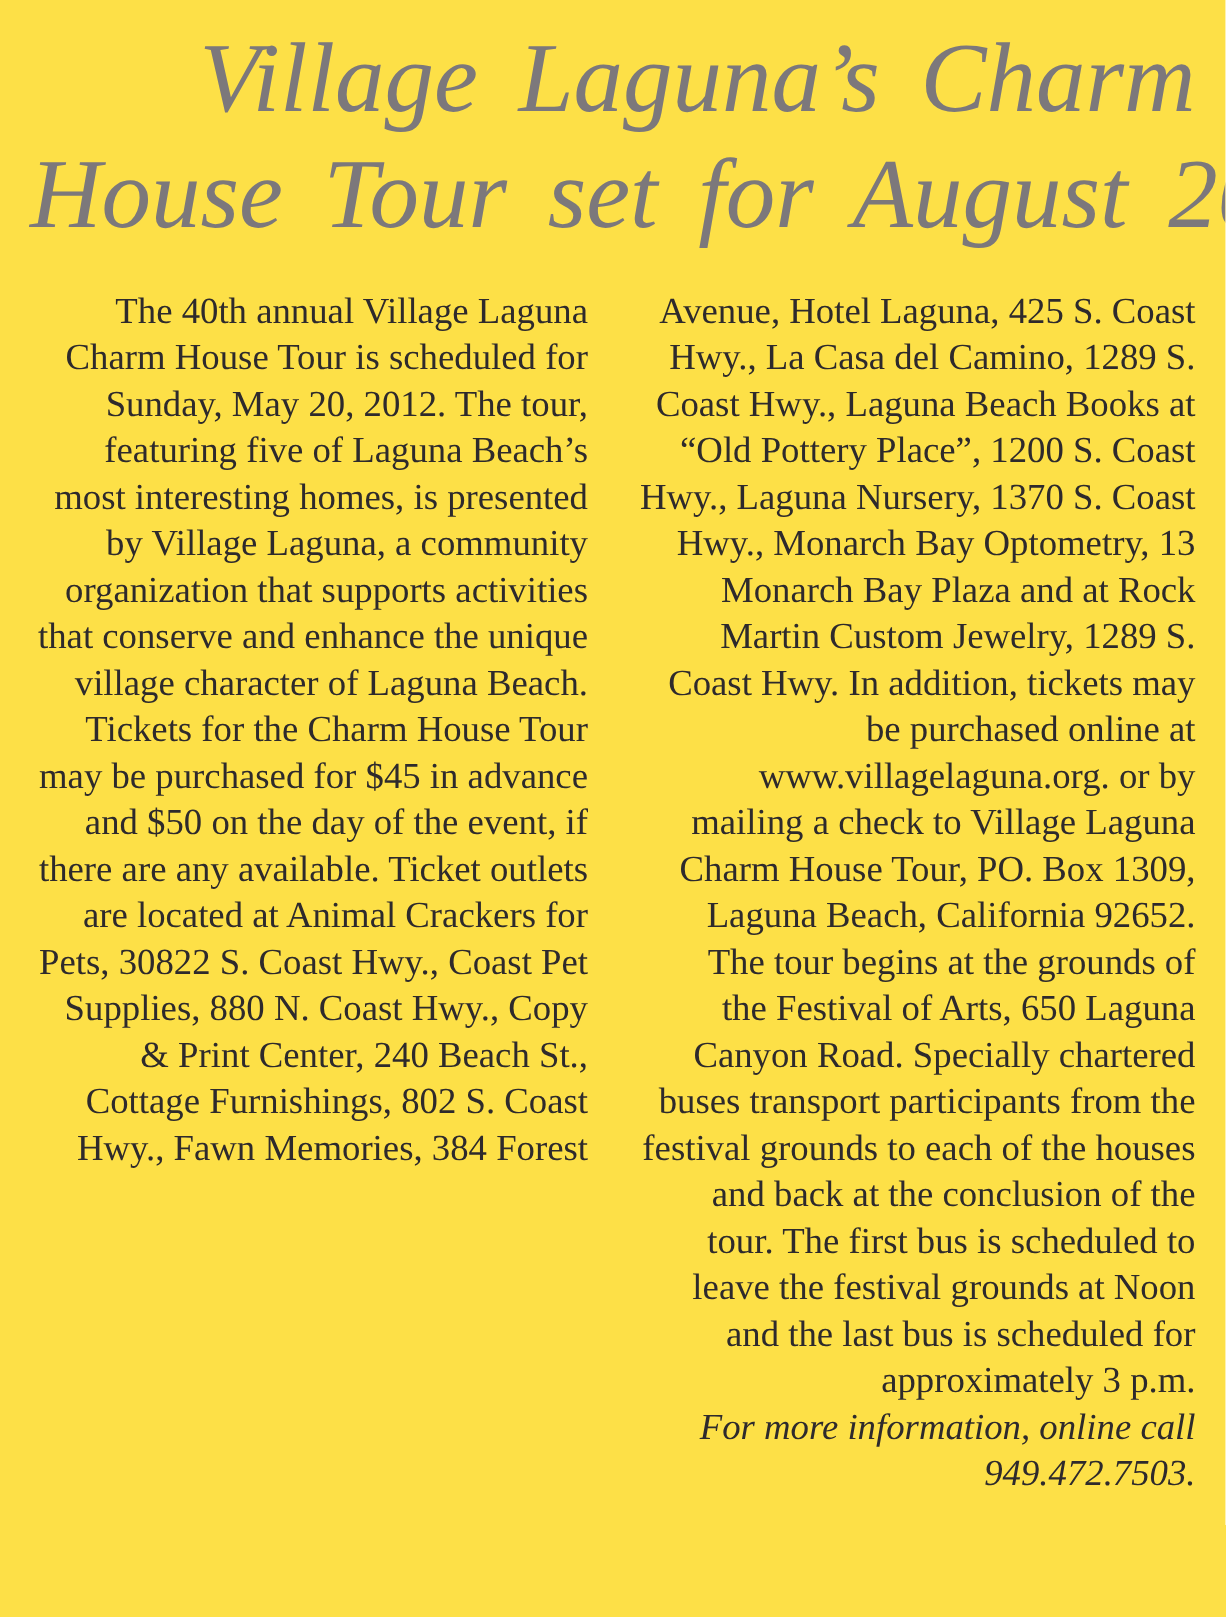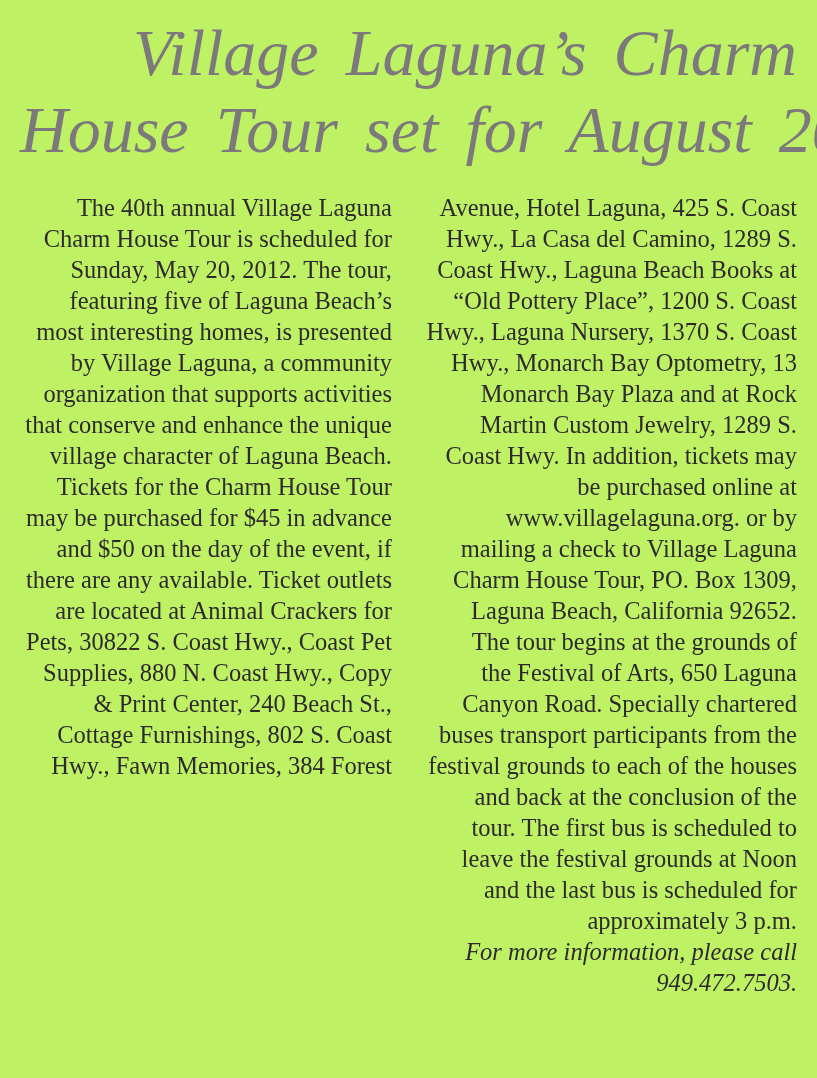--- a/index.html
+++ b/index.html
@@ -5,21 +5,21 @@
   html, body {
     margin: 0;
     padding: 0;
     background: #ffffff;
   }
   .page {
     position: relative;
     width: 817px;
     height: 1078px;
     box-sizing: border-box;
-    background: #bef264;
+    background: #fde047;
     padding: 12px 20px 0 20px;
     overflow: hidden;
     font-family: "Liberation Serif", serif;
   }
   .headline {
     margin: 0;
     padding: 2px 0 0 0;
     text-align: right;
     font-style: italic;
     font-weight: normal;
@@ -71,18 +71,18 @@
   <div class="columns" style="color: rgb(46, 42, 44);">
 
     <div class="col">
       <p class="indent">The 40th annual Village Laguna Charm House Tour is scheduled for Sunday, May 20, 2012. The tour, featuring five of Laguna Beach’s most interesting homes, is presented by Village Laguna, a community organization that supports activities that conserve and enhance the unique village character of Laguna Beach.</p>
       <p class="indent">Tickets for the Charm House Tour may be purchased for $45 in advance and $50 on the day of the event, if there are any available. Ticket outlets are located at Animal Crackers for Pets, 30822 S. Coast Hwy., Coast Pet Supplies, 880 N. Coast Hwy., Copy &amp; Print Center, 240 Beach St., Cottage Furnishings, 802 S. Coast Hwy., Fawn Memories, 384 Forest</p>
     </div>
 
     <div class="col">
       <p>Avenue, Hotel Laguna, 425 S. Coast Hwy., La Casa del Camino, 1289 S. Coast Hwy., Laguna Beach Books at “Old Pottery Place”, 1200 S. Coast Hwy., Laguna Nursery, 1370 S. Coast Hwy., Monarch Bay Optometry, 13 Monarch Bay Plaza and at Rock Martin Custom Jewelry, 1289 S. Coast Hwy. In addition, tickets may be purchased online at www.villagelaguna.org. or by mailing a check to Village Laguna Charm House Tour, PO. Box 1309, Laguna Beach, California 92652.</p>
       <p class="indent">The tour begins at the grounds of the Festival of Arts, 650 Laguna Canyon Road. Specially chartered buses transport participants from the festival grounds to each of the houses and back at the conclusion of the tour. The first bus is scheduled to leave the festival grounds at Noon and the last bus is scheduled for approximately 3 p.m.</p>
-      <p class="indent italic">For more information, please call 949.472.7503.</p>
+      <p class="indent italic">For more information, online call 949.472.7503.</p>
     </div>
 
   </div>
 
 </div>
 
 </body></html>

